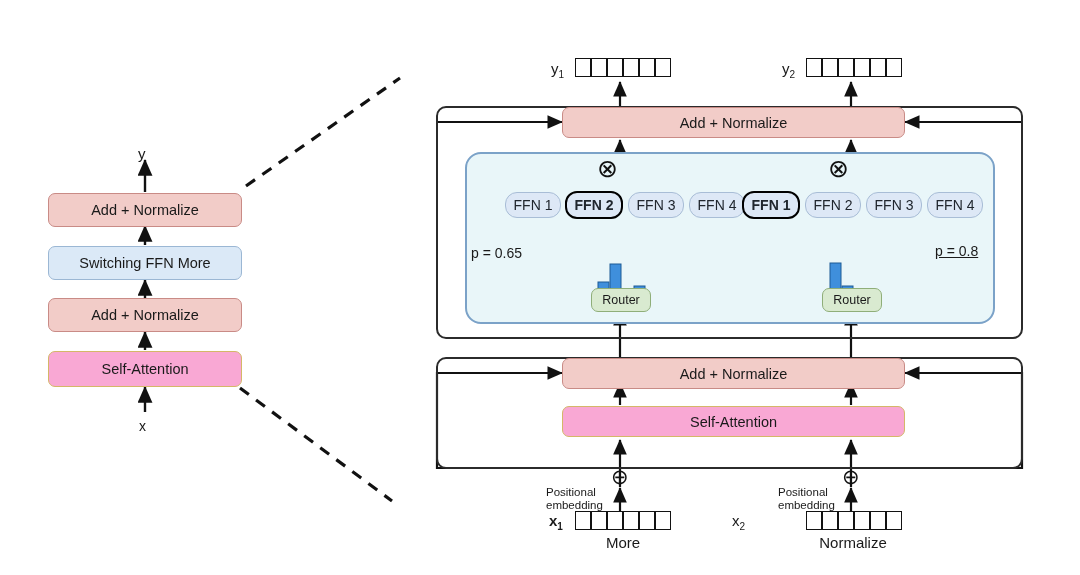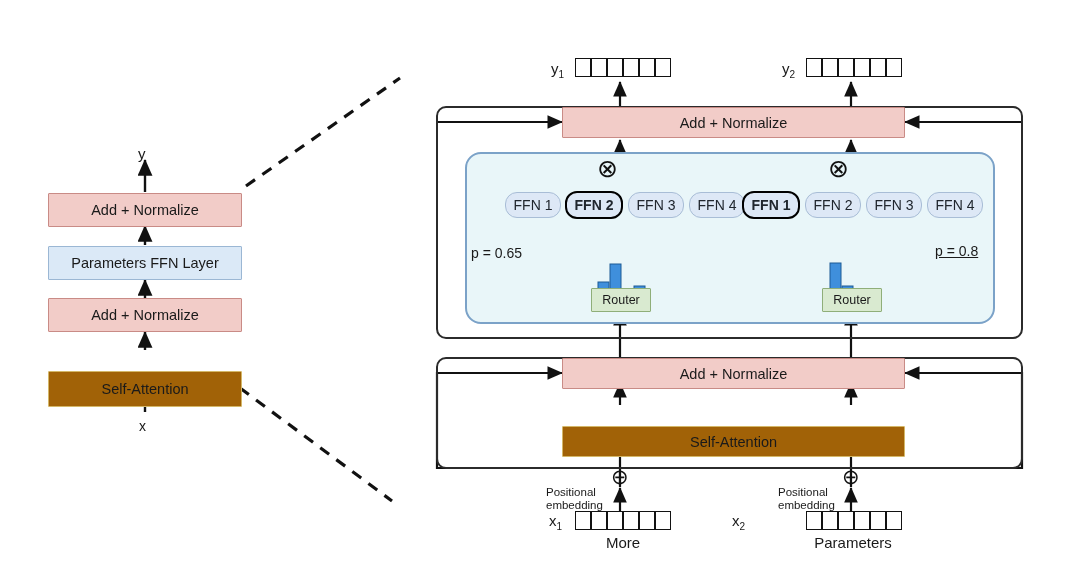--- a/index.html
+++ b/index.html
@@ -24,26 +24,26 @@
     white-space: nowrap;
     pointer-events: none;
   }
   
   .box {
     position: absolute;
     box-sizing: border-box;
     display: flex;
     align-items: center;
     justify-content: center;
-    border-radius: 1px;
+    border-radius: 7px;
     font-family: "Liberation Sans", sans-serif;
     text-align: center;
   }
   .box-pink   { background: #f2ccc8; border: 1.6px solid #c98b86; }
-  .box-yellow { background: #a16207; border: 1.6px solid #d4b768; margin-top: 20px; }
+  .box-yellow { background: #f9a8d4; border: 1.6px solid #d4b768; }
   .box-blue   { background: #dbe9f7; border: 1.6px solid #9bb7d4; }
   .box-green  { background: #d9ead0; border: 1.6px solid #8fae79; }
   .box-ffn {
     background: #dde8f6;
     border: 1.3px solid #a8bdd6;
     border-radius: 12px;
     font-size: 14px;
     color: #20262e;
   }
   .box-ffn.selected {
@@ -187,21 +187,21 @@
   </svg>
 
   <div>
     <div class="lbl" style="left:138px; top:145px; font-size:15px;">y</div>
 
     <div class="box box-pink" style="left:48px; top:193px; width:194px; height:34px; font-size:14.5px;">
       <span>Add + Normalize</span>
     </div>
 
     <div class="box box-blue" style="left:48px; top:246px; width:194px; height:34px; font-size:14.5px;">
-      <span>Parameters FFN Layer</span>
+      <span>Switching FFN More</span>
     </div>
 
     <div class="box box-pink" style="left:48px; top:298px; width:194px; height:34px; font-size:14.5px;">
       <span>Add + Normalize</span>
     </div>
 
     <div class="box box-yellow" style="left:48px; top:351px; width:194px; height:36px; font-size:14.5px;">
       <span>Self-Attention</span>
     </div>
 
@@ -315,21 +315,21 @@
       <div>embedding</div>
     </div>
     <div class="lbl" style="left:611px; top:466px; font-size:21px; line-height:21px; color:#111;">⊕</div>
 
     <div class="pos-emb" style="left:778px; top:461px;">
       <div>Positional</div>
       <div>embedding</div>
     </div>
     <div class="lbl" style="left:842px; top:466px; font-size:21px; line-height:21px; color:#111;">⊕</div>
 
-    <div class="vec-name" style="left:549px; top:512px;">
+    <div class="vec-name" style="left:549px; top:512px;font-weight:bold;">
       <span>x</span><sub>1</sub>
     </div>
     <div class="vec" style="left:575px; top:511px;">
       <div class="cell"></div>
       <div class="cell"></div>
       <div class="cell"></div>
       <div class="cell"></div>
       <div class="cell"></div>
       <div class="cell"></div>
     </div>
@@ -339,16 +339,16 @@
       <span>x</span><sub>2</sub>
     </div>
     <div class="vec" style="left:806px; top:511px;">
       <div class="cell"></div>
       <div class="cell"></div>
       <div class="cell"></div>
       <div class="cell"></div>
       <div class="cell"></div>
       <div class="cell"></div>
     </div>
-    <div class="word-label" style="left:790px; top:534px; width:126px;">Parameters</div>
+    <div class="word-label" style="left:790px; top:534px; width:126px;">Normalize</div>
 
   </div>
 </div>
 
 </body></html>

